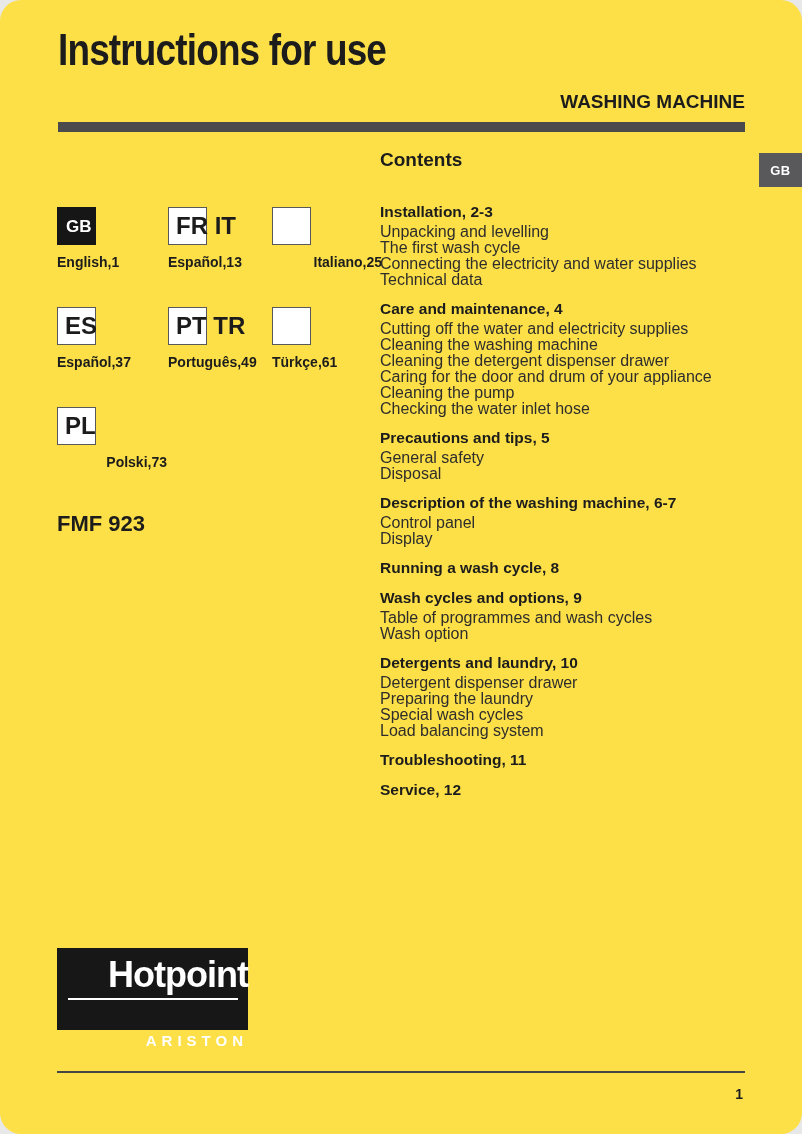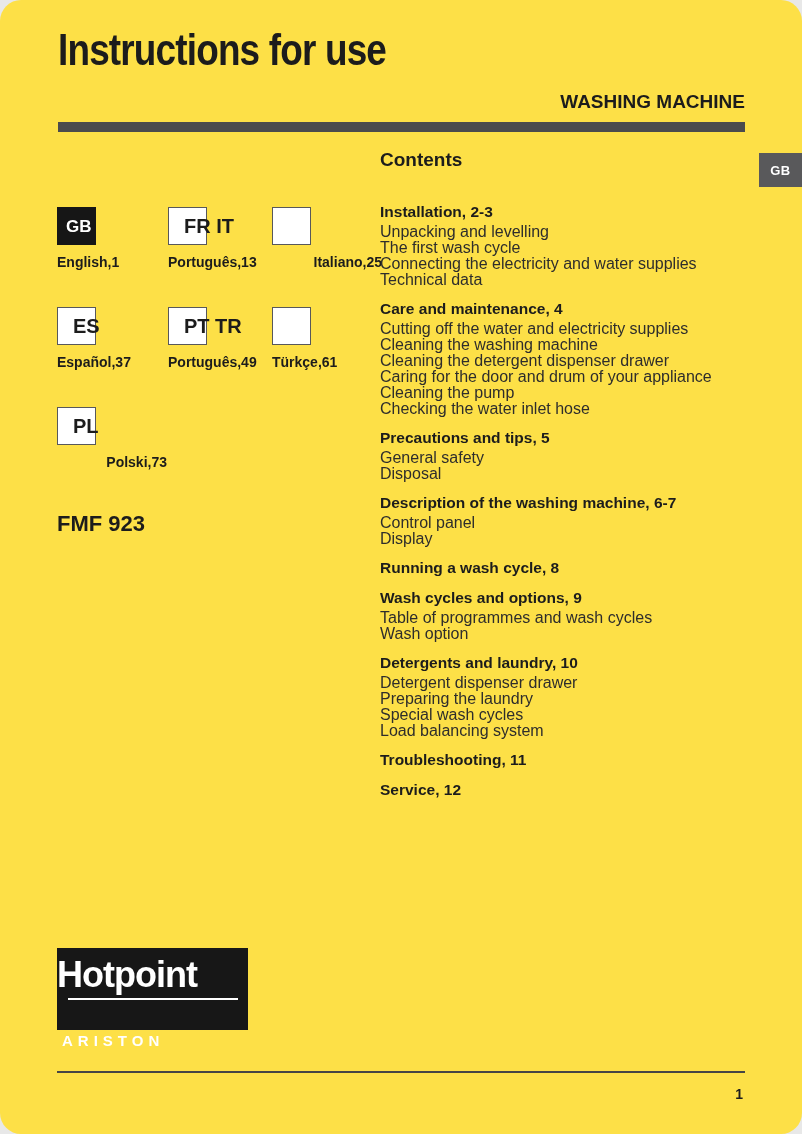--- a/index.html
+++ b/index.html
@@ -59,24 +59,24 @@
   
   .lang-cell { position: absolute; width: 110px; }
   .lang-box {
     position: relative;
     width: 39px; height: 38px;
     border: 1px solid #58585a;
     background: #ffffff;
   }
   .lang-box .code {
     position: absolute;
-    left: 15px; top: 50%;
+    left: 7px; top: 50%;
     transform: translateY(-50%);
     font-weight: bold;
-    font-size: 20px;
+    font-size: 24px;
     letter-spacing: 0px;
     white-space: nowrap;
     color: #1c1c1c;
     line-height: 1;
   }
   .lang-box.filled {
     background: #161616;
     border-color: #161616;
   }
   .lang-box.filled .code {
@@ -128,21 +128,21 @@
     color: #2e2d2c;
   }
 
   
   .logo {
     position: absolute;
     left: 57px; top: 948px;
     width: 191px; height: 82px;
     background: #171717;
     color: #ffffff;
-    text-align: left;
+    text-align: right;
   }
   .logo-main {
     margin-top: 6px;
     font-size: 36px;
     font-weight: bold;
     letter-spacing: -1px;
     line-height: 42px;
   }
   .logo-line {
     width: 170px;
@@ -186,21 +186,21 @@
   <div class="lang-cell" style="left:57px; top:207px;">
     <div class="lang-box filled">
       <span class="code">GB</span>
     </div>
     <div class="lang-label">English,1</div>
   </div>
   <div class="lang-cell" style="left:168px; top:207px;">
     <div class="lang-box">
       <span class="code">FR IT</span>
     </div>
-    <div class="lang-label">Português,13</div>
+    <div class="lang-label">Español,13</div>
   </div>
   <div class="lang-cell" style="left:272px; top:207px;text-align:right;">
     <div class="lang-box">
       <span class="code"></span>
     </div>
     <div class="lang-label">Italiano,25</div>
   </div>
 
   <div class="lang-cell" style="left:57px; top:307px;">
     <div class="lang-box">

